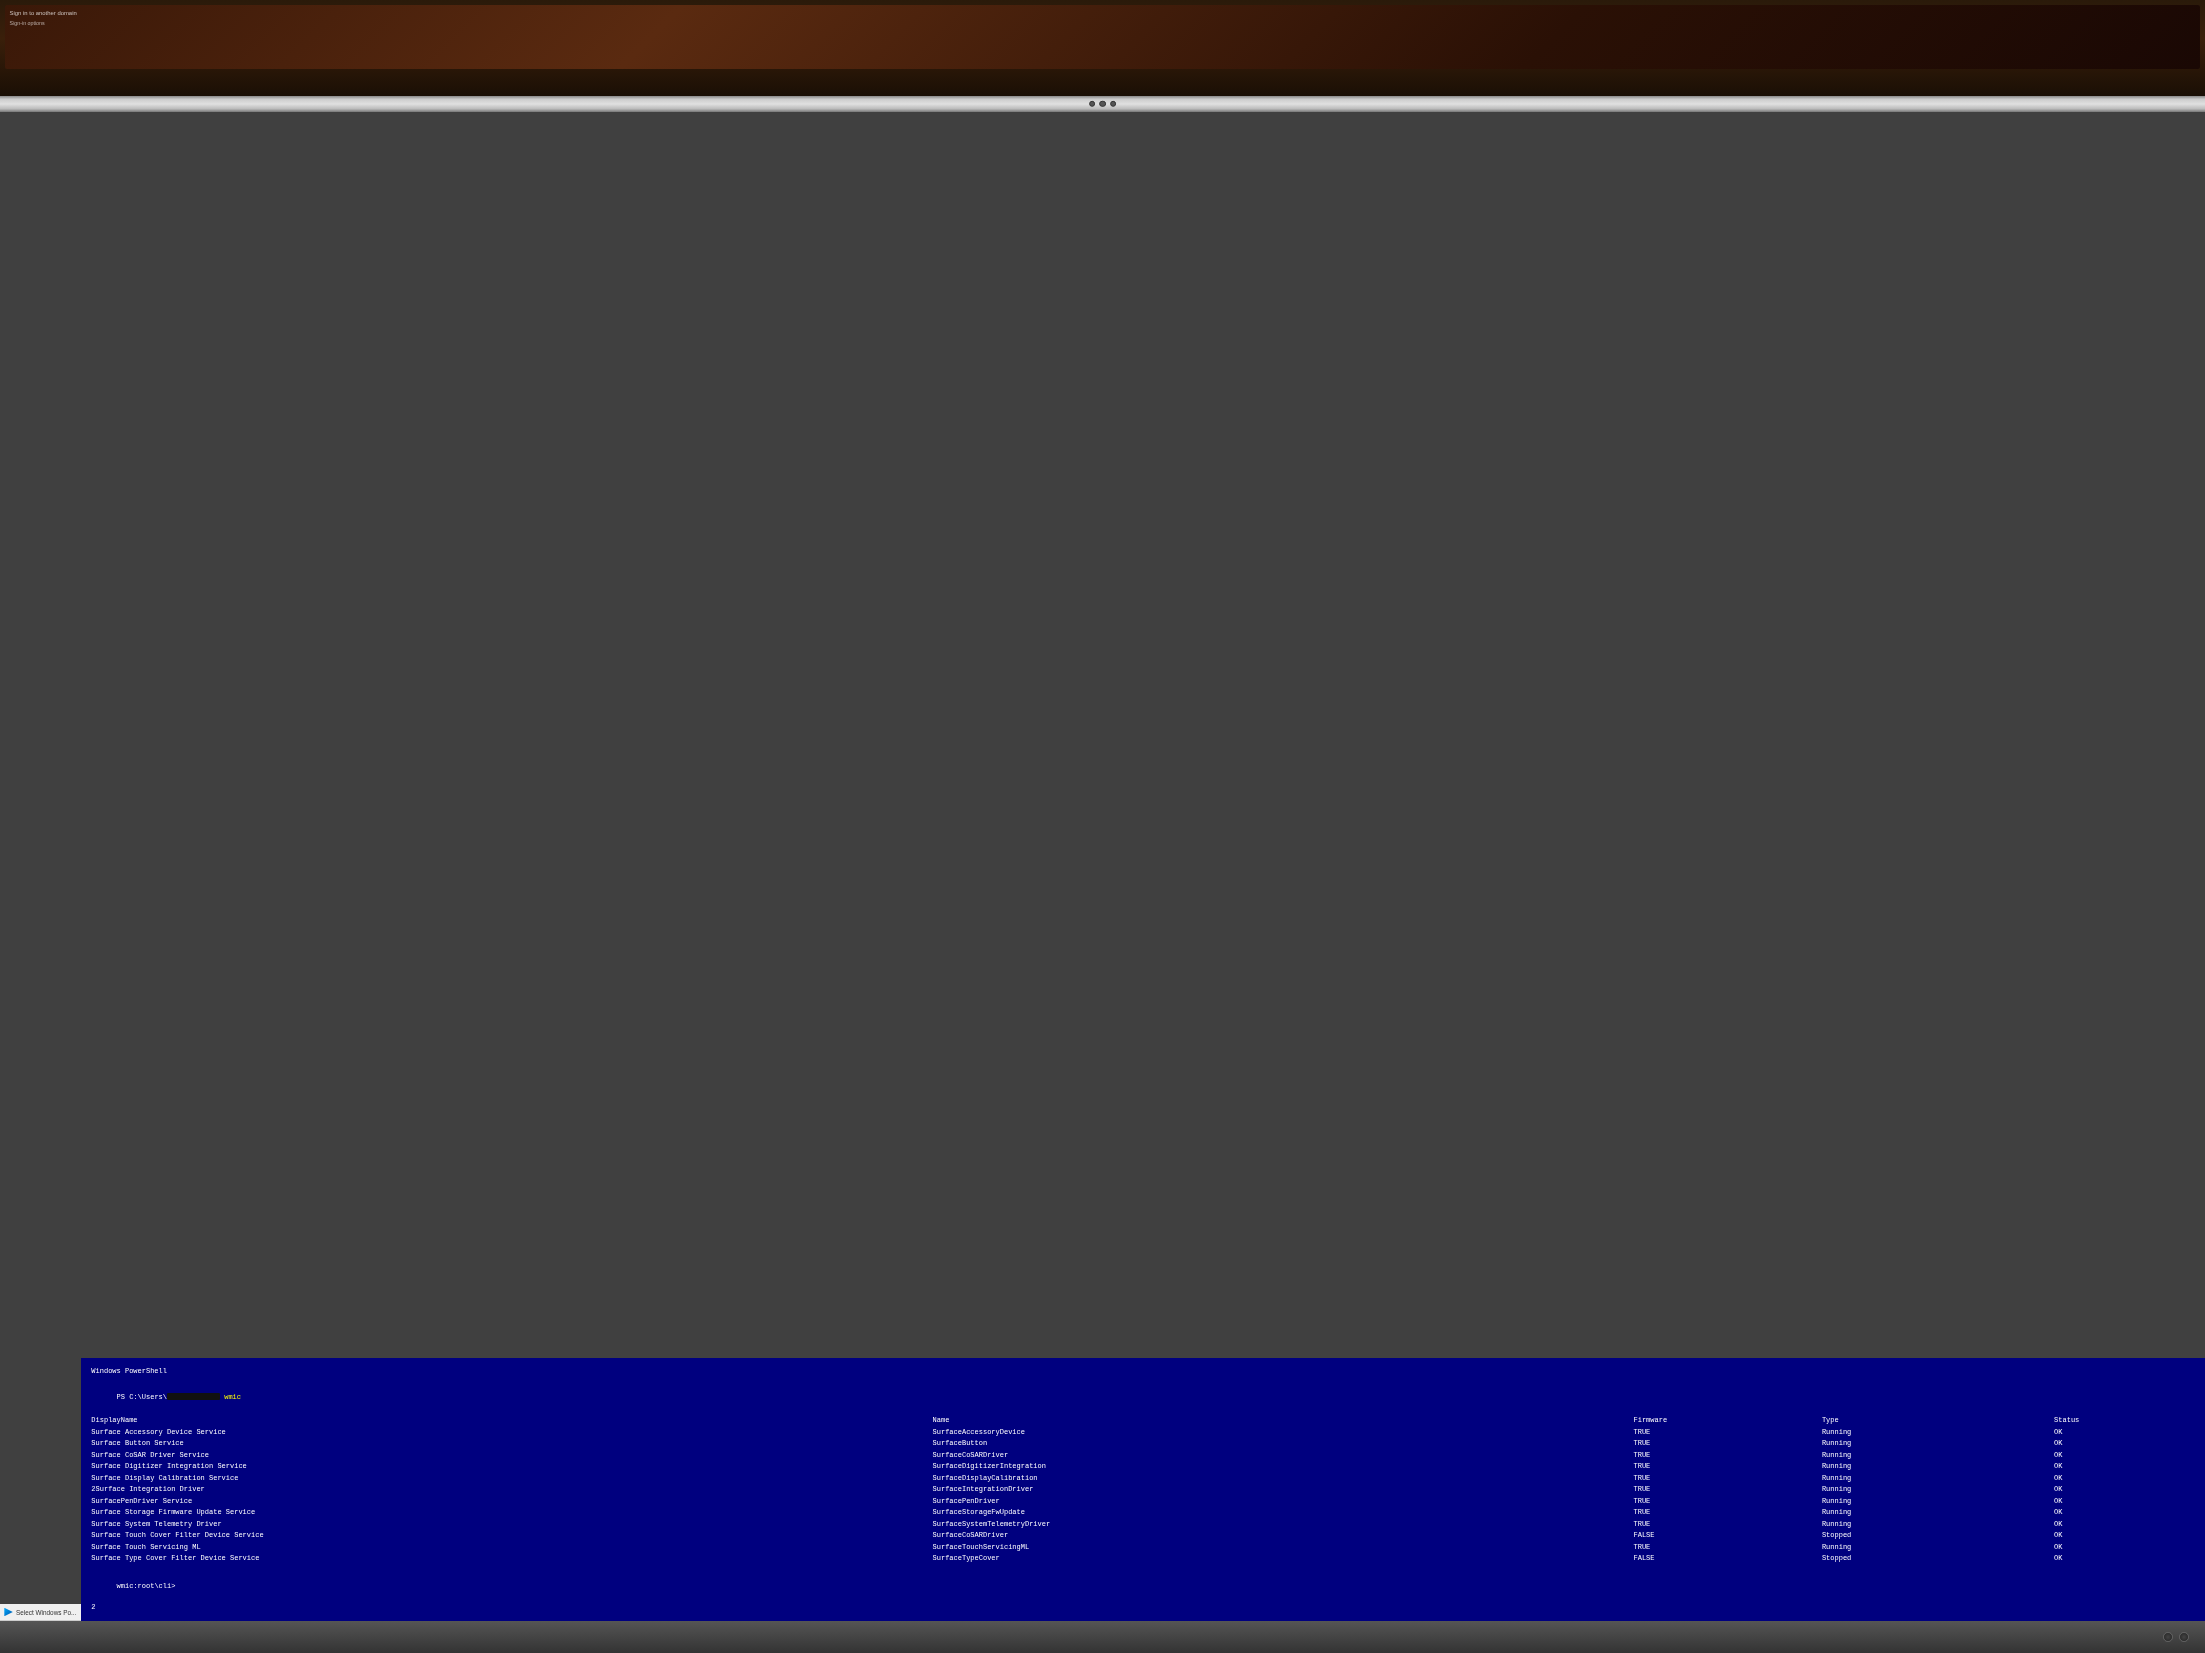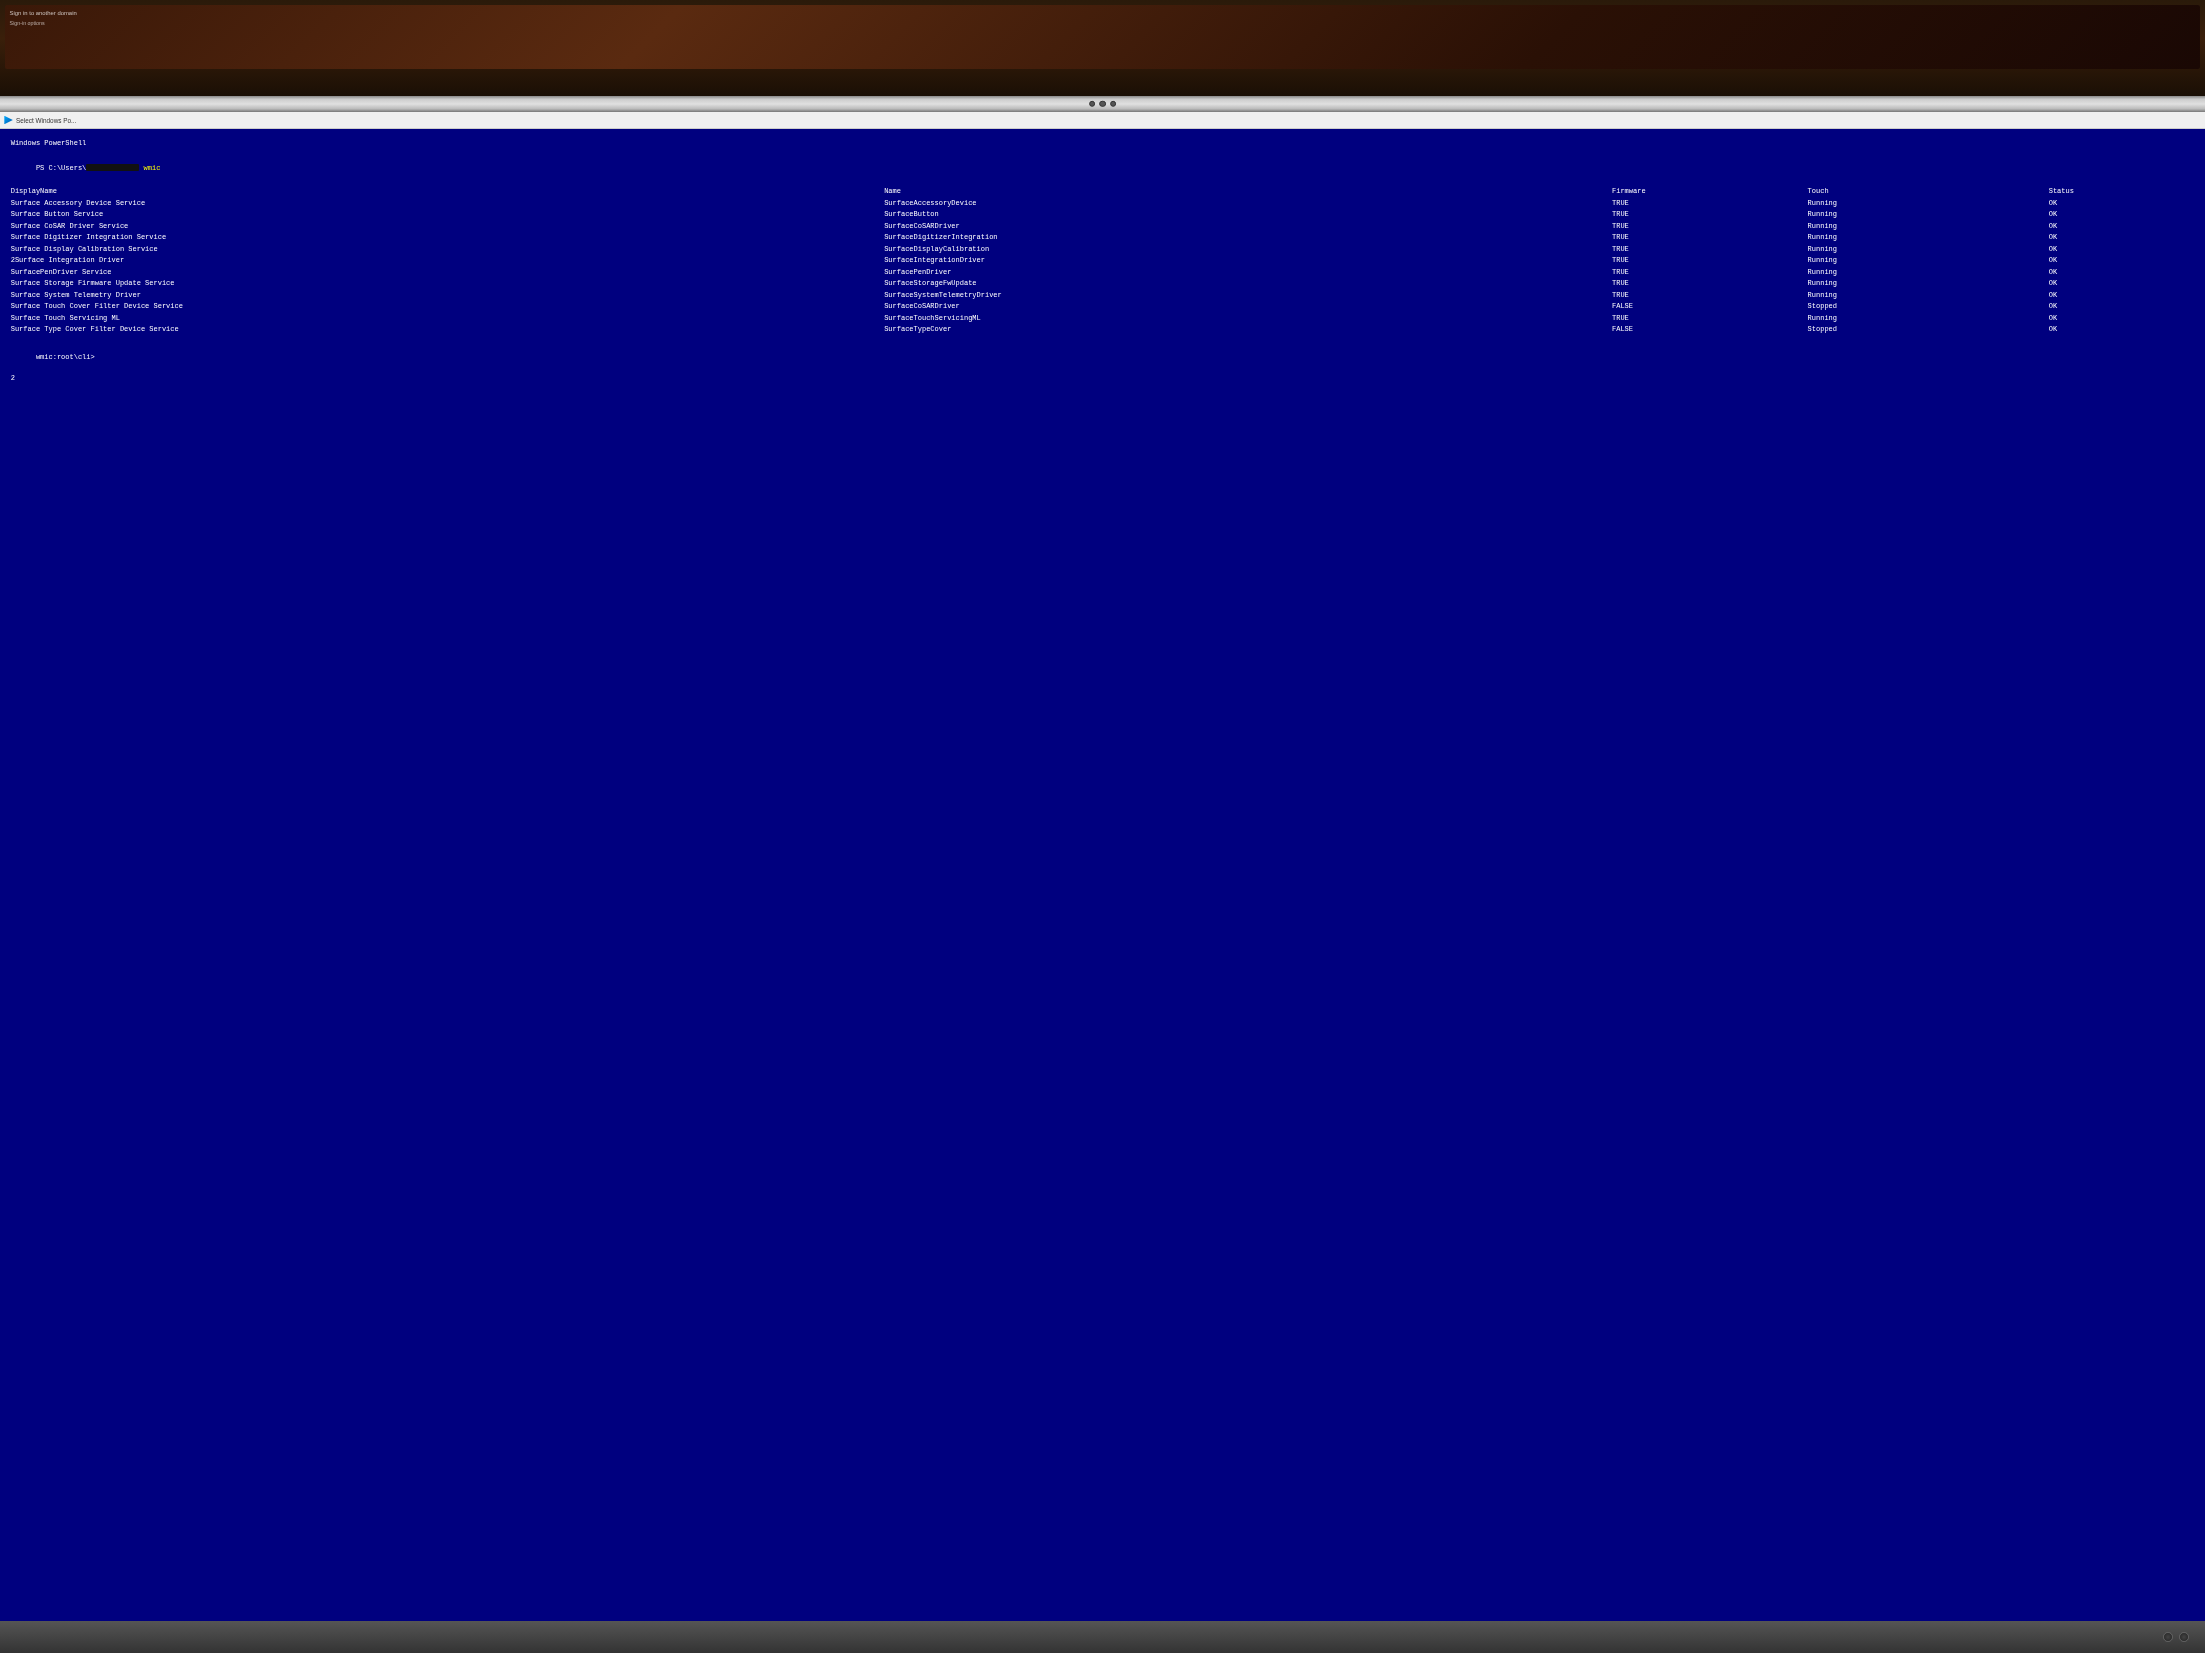--- a/index.html
+++ b/index.html
@@ -80,22 +80,23 @@
       border-radius: 50%;
       background: radial-gradient(circle, #444, #222);
       border: 1.1px solid #666;
       margin-left: 6.4px;
     }
 
     
     .screen-wrapper {
       flex: 1;
       display: flex;
-      flex-direction: column;
-      background: #0ea5e9;
+      flex-direction: row;
+      background: #404040;
+      align-items: flex-end;
     }
 
     .titlebar {
       background: #f0f0f0;
       height: 17px;
       display: flex;
       align-items: center;
       padding: 0 4.3px;
       border-bottom: 0.5px solid #ccc;
     }
@@ -208,21 +209,21 @@
       <span>PS C:\Users\</span><span class="redacted-block">&nbsp;&nbsp;&nbsp;&nbsp;&nbsp;&nbsp;&nbsp;&nbsp;&nbsp;&nbsp;&nbsp;&nbsp;</span><span class="ps-yellow"> wmic</span>
     </div>
 
 
     <table class="ps-table">
       <thead>
         <tr>
           <td class="col-displayname">DisplayName</td>
           <td class="col-name">Name</td>
           <td class="col-started">Firmware</td>
-          <td class="col-state">Touch</td>
+          <td class="col-state">Type</td>
           <td class="col-status">Status</td>
         </tr>
       </thead>
       <tbody id="ps-table-body">
       <tr>
       <td class="col-displayname">Surface Accessory Device Service</td>
       <td class="col-name">SurfaceAccessoryDevice</td>
       <td class="col-started">TRUE</td>
       <td class="col-state">Running</td>
       <td class="col-status">OK</td>

